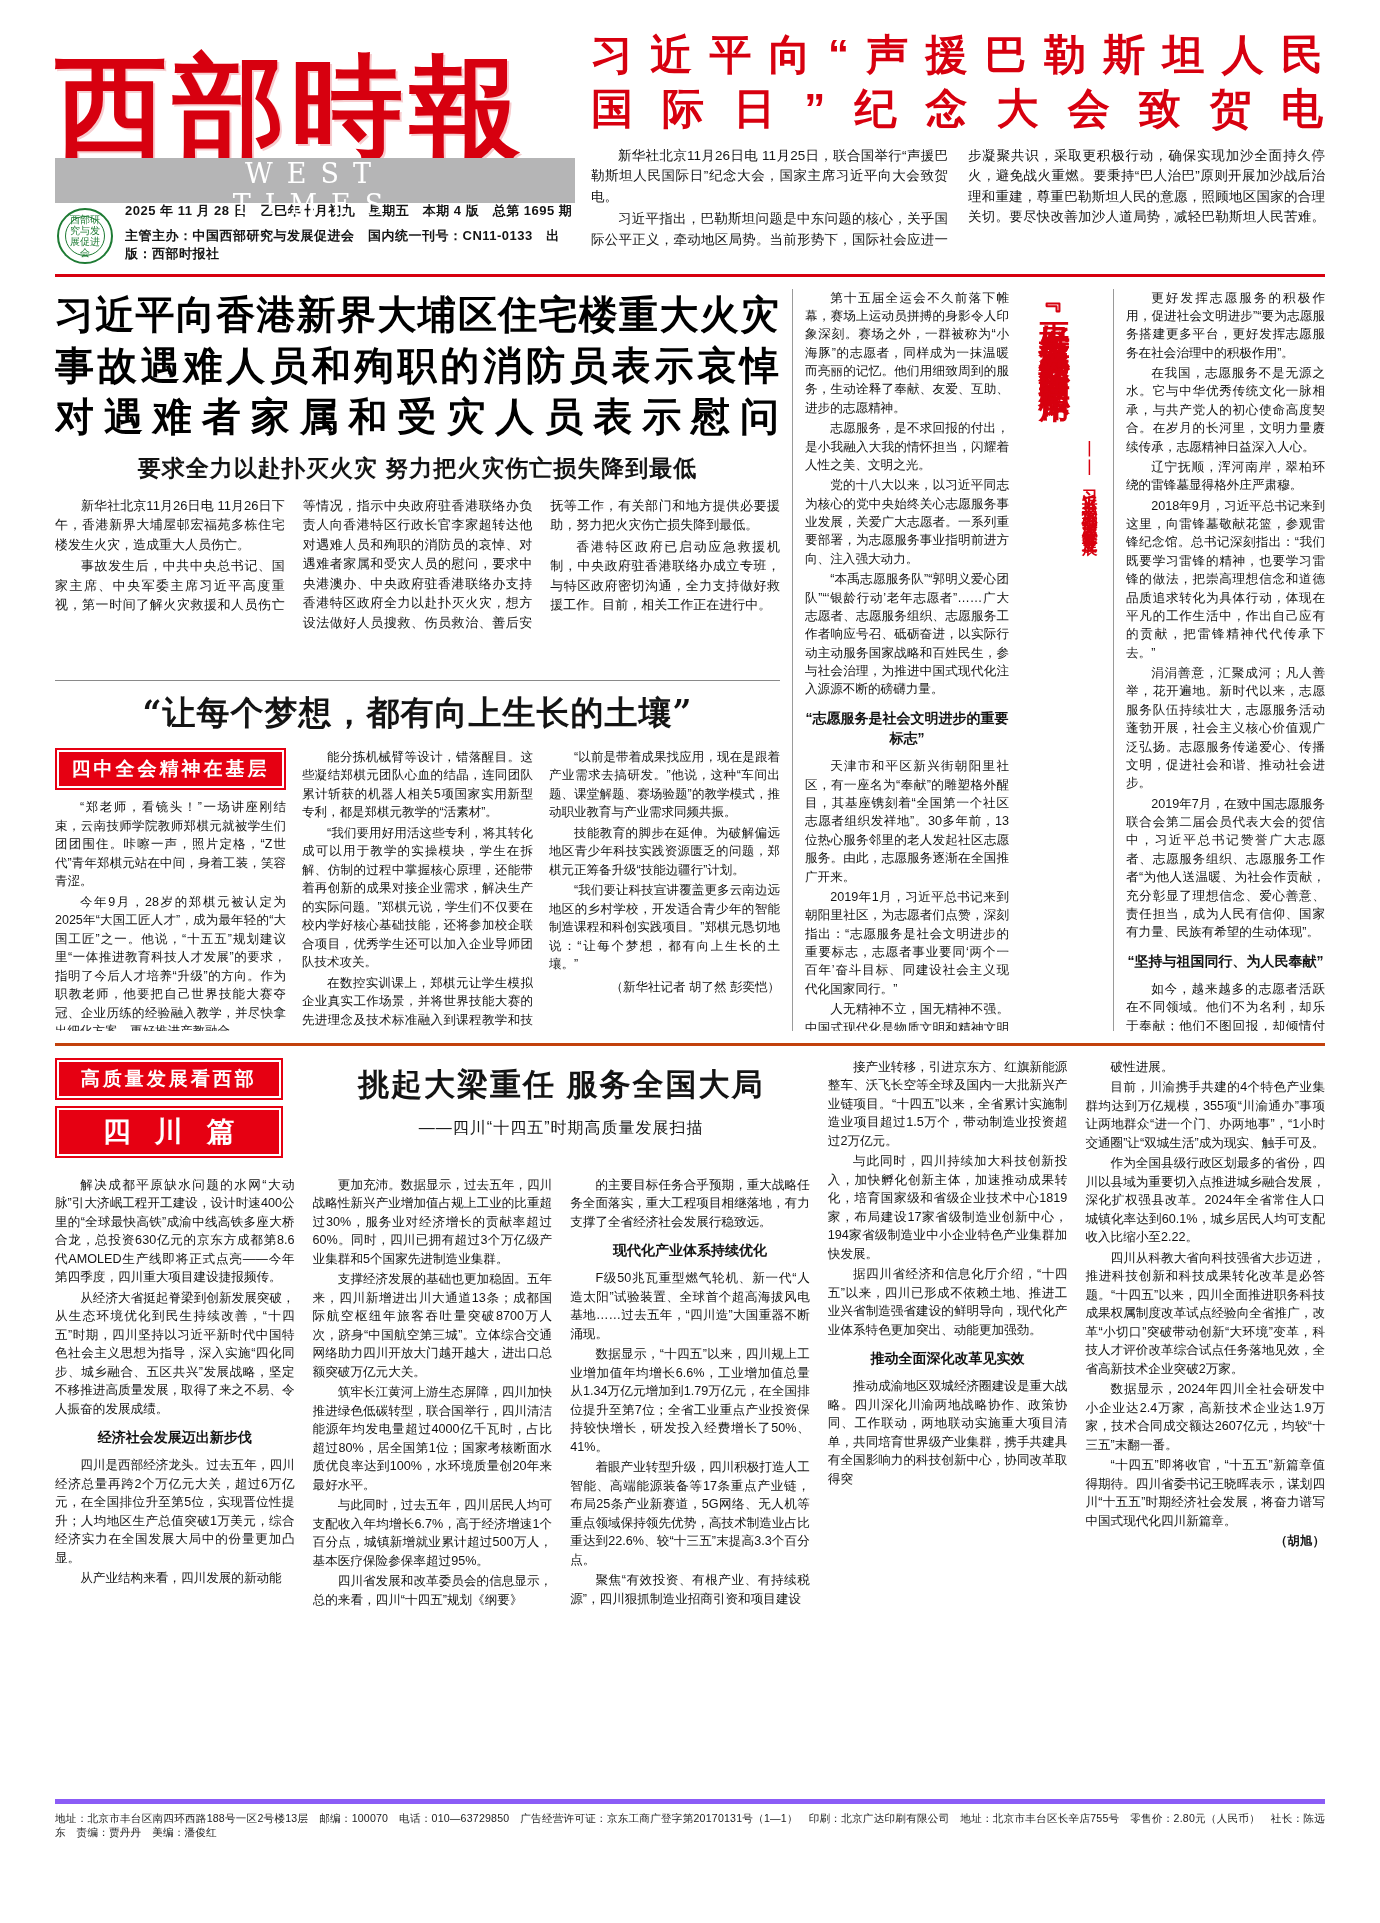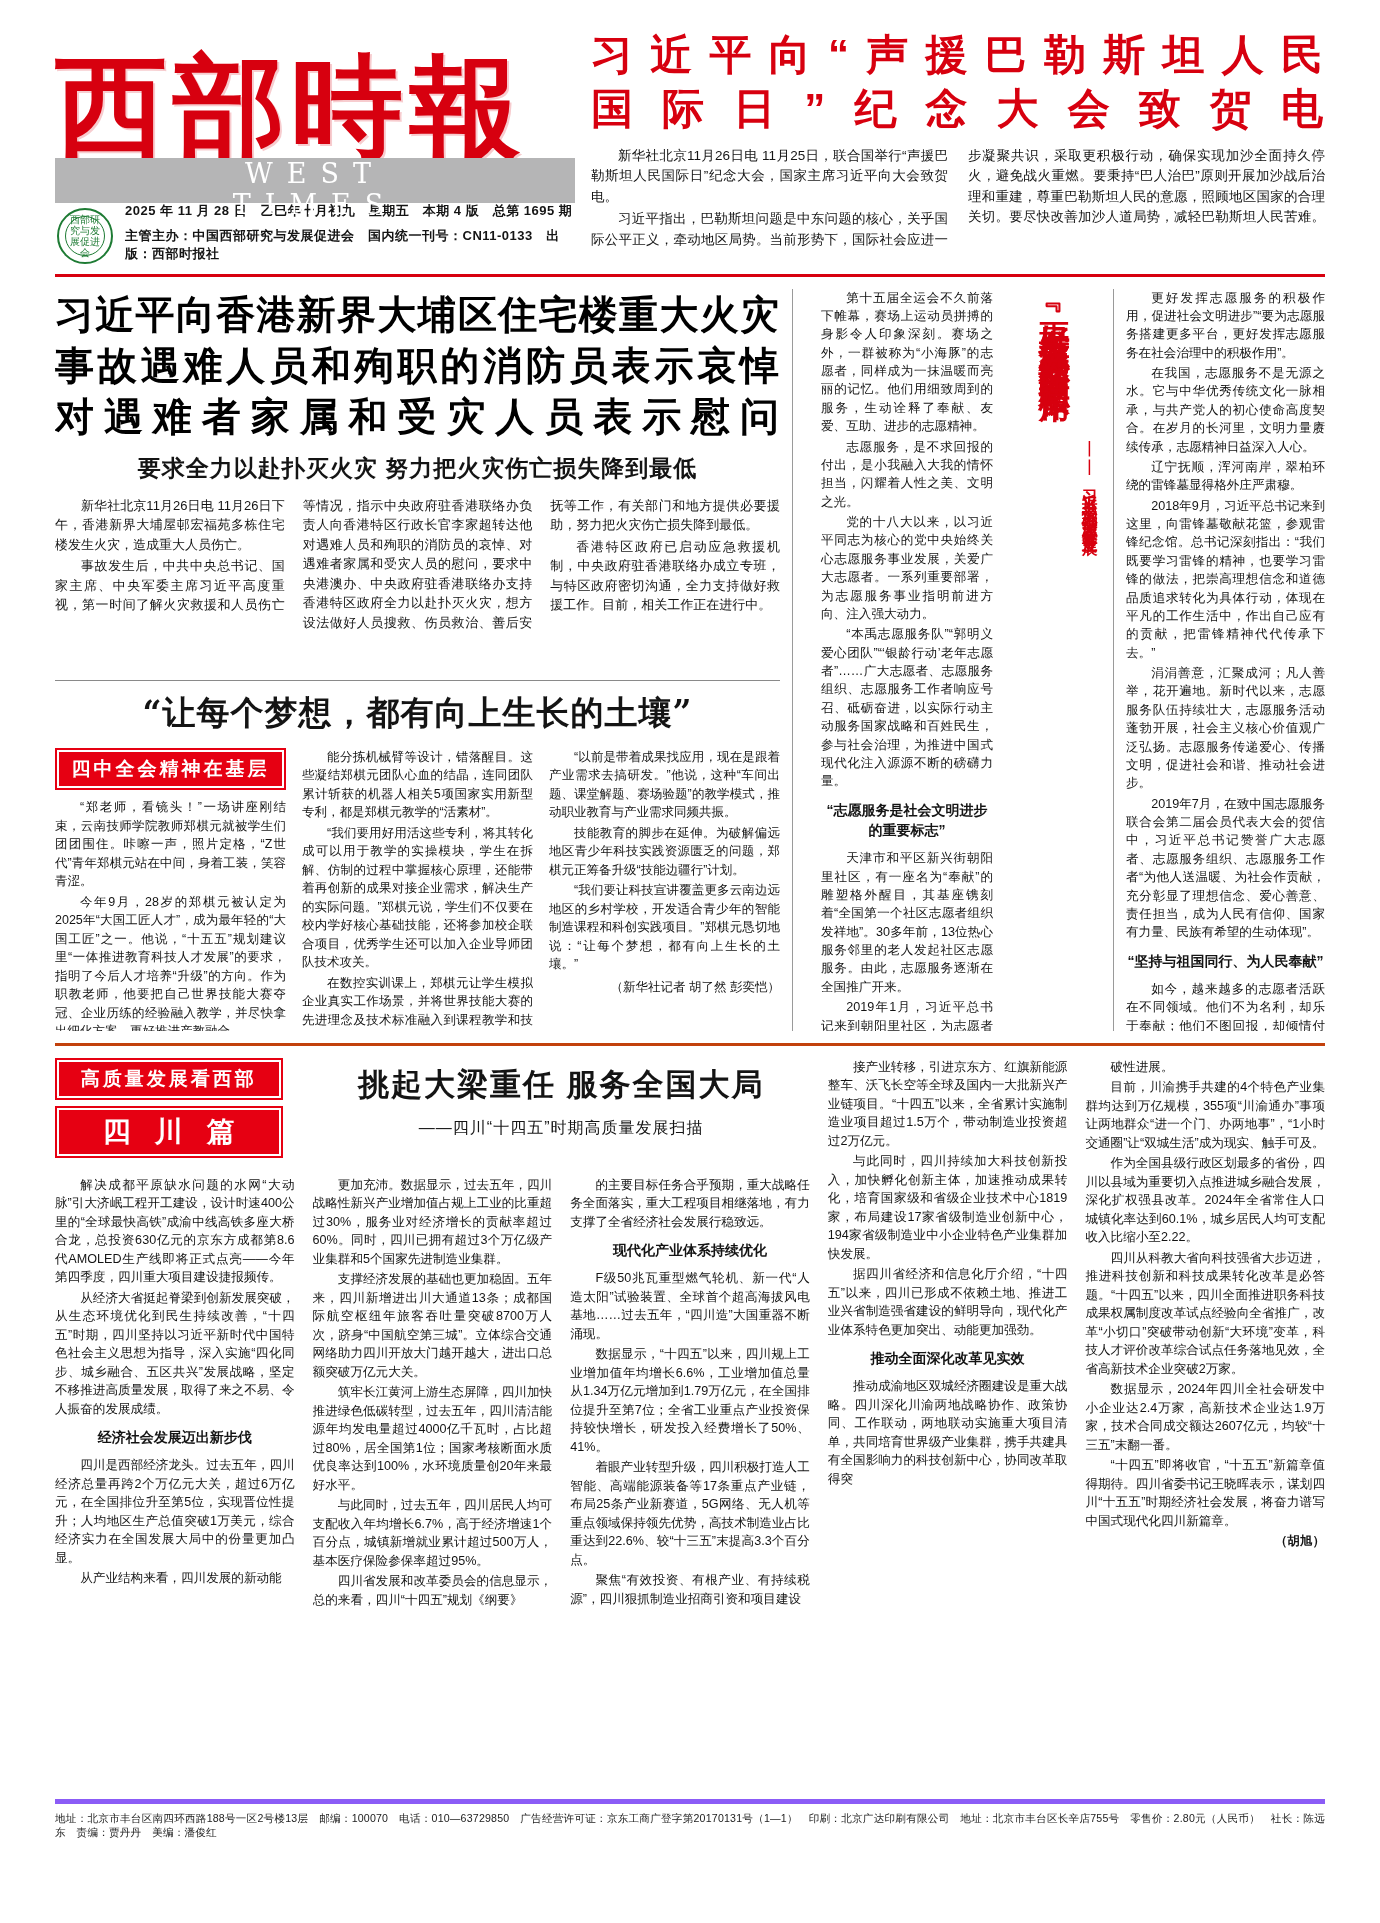--- a/index.html
+++ b/index.html
@@ -30,21 +30,21 @@
     text-align:justify; text-align-last:justify; letter-spacing:2px; }
   .tr-body { margin-top:10px; columns:2; column-gap:20px; font-size:13.5px; line-height:1.52;
     text-align:justify; height:118px; overflow:hidden; }
 
   .red-rule { height:3px; background:#d7000f; margin-top:10px; }
 
   
   .mz { display:grid; grid-template-columns:737px 229px 92px 212px; margin-top:12px; height:742px; }
   .mz-col { overflow:hidden; }
   .mz-left { padding-right:12px; }
-  .mz-vol { border-left:1px solid #9a9a9a; padding:0 28px; }
+  .mz-vol { border-left:1px solid #9a9a9a; padding:0 12px; }
   .mz-vert { padding:4px 2px 0 4px; }
   .mz-right { border-left:1px solid #9a9a9a; padding-left:12px; }
 
   .fire-head { font-weight:900; font-size:39px; line-height:1.32; letter-spacing:1px;
     text-align:justify; text-align-last:justify; color:#000; }
   .fire-sub { margin-top:10px; font-size:23px; font-weight:900; text-align:center; letter-spacing:1px; }
   .fire-body { margin-top:12px; columns:3; column-gap:18px; font-size:13px; line-height:1.5;
     text-align:justify; height:172px; overflow:hidden; }
 
   .sec-divider { border-top:1px solid #8a8a8a; margin:12px 0 10px; }
@@ -215,21 +215,21 @@
     <div class="sc-col sc-c1">
         <p class="para">解决成都平原缺水问题的水网“大动脉”引大济岷工程开工建设，设计时速400公里的“全球最快高铁”成渝中线高铁多座大桥合龙，总投资630亿元的京东方成都第8.6代AMOLED生产线即将正式点亮——今年第四季度，四川重大项目建设捷报频传。</p>
         <p class="para">从经济大省挺起脊梁到创新发展突破，从生态环境优化到民生持续改善，“十四五”时期，四川坚持以习近平新时代中国特色社会主义思想为指导，深入实施“四化同步、城乡融合、五区共兴”发展战略，坚定不移推进高质量发展，取得了来之不易、令人振奋的发展成绩。</p>
         <h4 class="col-subhead">经济社会发展迈出新步伐</h4>
         <p class="para">四川是西部经济龙头。过去五年，四川经济总量再跨2个万亿元大关，超过6万亿元，在全国排位升至第5位，实现晋位性提升；人均地区生产总值突破1万美元，综合经济实力在全国发展大局中的份量更加凸显。</p>
         <p class="para">从产业结构来看，四川发展的新动能</p>
       </div>
     <div class="sc-col sc-c2">
         <p class="para">更加充沛。数据显示，过去五年，四川战略性新兴产业增加值占规上工业的比重超过30%，服务业对经济增长的贡献率超过60%。同时，四川已拥有超过3个万亿级产业集群和5个国家先进制造业集群。</p>
         <p class="para">支撑经济发展的基础也更加稳固。五年来，四川新增进出川大通道13条；成都国际航空枢纽年旅客吞吐量突破8700万人次，跻身“中国航空第三城”。立体综合交通网络助力四川开放大门越开越大，进出口总额突破万亿元大关。</p>
-        <p class="para">筑牢长江黄河上游生态屏障，四川加快推进绿色低碳转型，过去五年，四川清洁能源年均发电量超过4000亿千瓦时，占比超过80%，居全国第1位；国家考核断面水质优良率达到100%，水环境质量创20年来最好水平。</p>
+        <p class="para">筑牢长江黄河上游生态屏障，四川加快推进绿色低碳转型，联合国举行，四川清洁能源年均发电量超过4000亿千瓦时，占比超过80%，居全国第1位；国家考核断面水质优良率达到100%，水环境质量创20年来最好水平。</p>
         <p class="para">与此同时，过去五年，四川居民人均可支配收入年均增长6.7%，高于经济增速1个百分点，城镇新增就业累计超过500万人，基本医疗保险参保率超过95%。</p>
         <p class="para">四川省发展和改革委员会的信息显示，总的来看，四川“十四五”规划《纲要》</p>
       </div>
     <div class="sc-col sc-c3">
         <p class="para">的主要目标任务合乎预期，重大战略任务全面落实，重大工程项目相继落地，有力支撑了全省经济社会发展行稳致远。</p>
         <h4 class="col-subhead">现代化产业体系持续优化</h4>
         <p class="para">F级50兆瓦重型燃气轮机、新一代“人造太阳”试验装置、全球首个超高海拔风电基地……过去五年，“四川造”大国重器不断涌现。</p>
         <p class="para">数据显示，“十四五”以来，四川规上工业增加值年均增长6.6%，工业增加值总量从1.34万亿元增加到1.79万亿元，在全国排位提升至第7位；全省工业重点产业投资保持较快增长，研发投入经费增长了50%、41%。</p>
         <p class="para">着眼产业转型升级，四川积极打造人工智能、高端能源装备等17条重点产业链，布局25条产业新赛道，5G网络、无人机等重点领域保持领先优势，高技术制造业占比重达到22.6%、较“十三五”末提高3.3个百分点。</p>
         <p class="para">聚焦“有效投资、有根产业、有持续税源”，四川狠抓制造业招商引资和项目建设</p>

